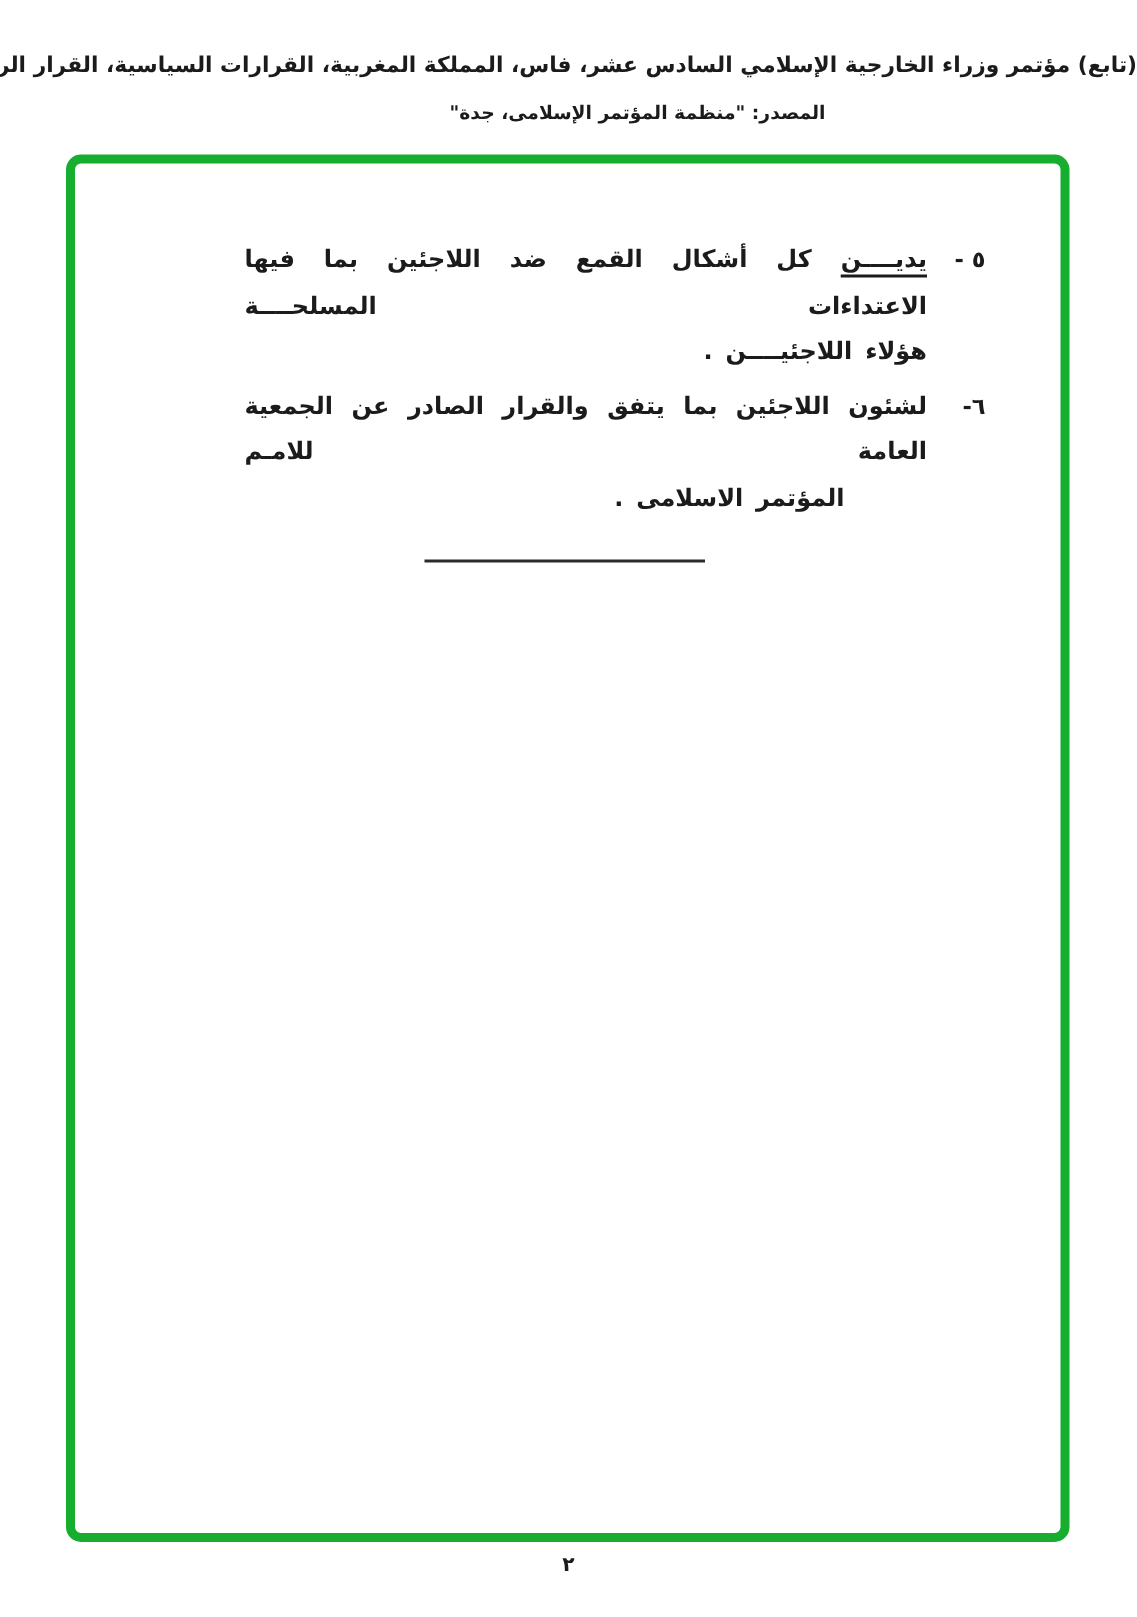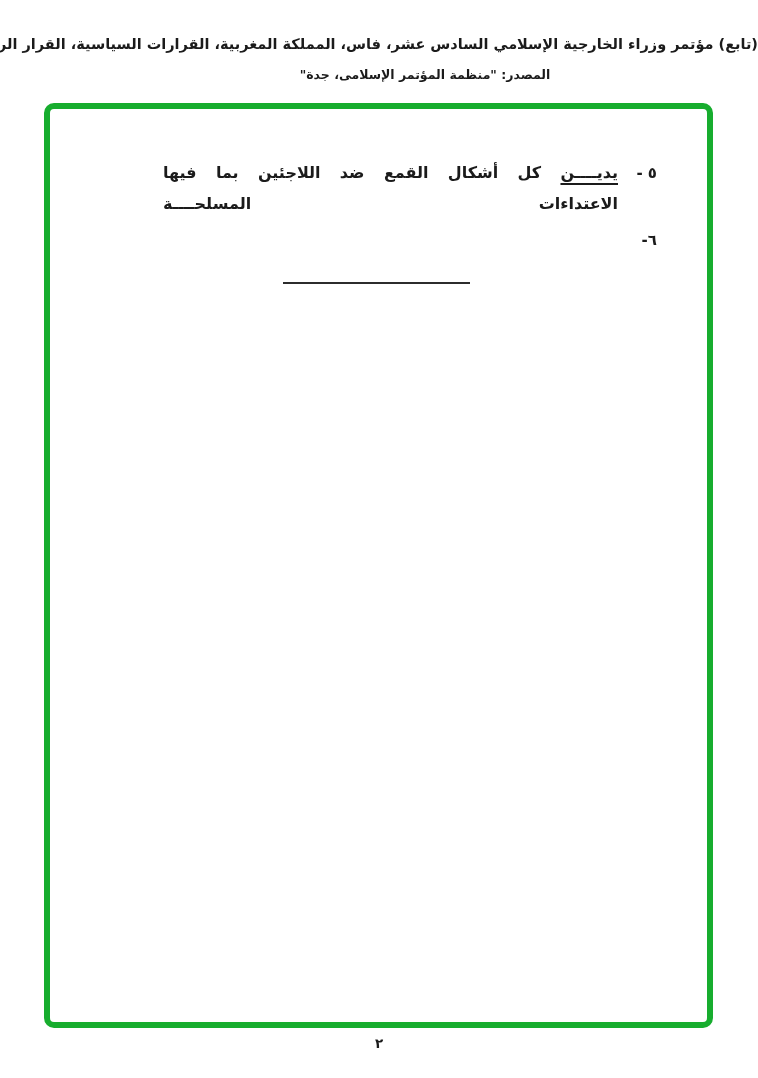--- a/index.html
+++ b/index.html
@@ -108,26 +108,29 @@
 
   <div class="header-source">المصدر:  "منظمة المؤتمر الإسلامى، جدة"</div>
 
   <div class="frame">
     <div class="frame-content">
 
       <div class="para">
         <div class="para-marker">٥ -</div>
         <div class="para-body">
           <div class="line"><span class="lead-word">يديــــن</span> <span>كل أشكال القمع ضد اللاجئين بما فيها الاعتداءات المسلحــــة</span></div>
+          <div class="line line--end">هؤلاء اللاجئيــــن .</div>
         </div>
       </div>
 
       <div class="para">
         <div class="para-marker">٦-</div>
         <div class="para-body">
+          <div class="line">لشئون اللاجئين بما يتفق والقرار الصادر عن الجمعية العامة للامـم</div>
+          <div class="line line--end line--indent">المؤتمر الاسلامى .</div>
         </div>
       </div>
 
       <div class="divider"></div>
 
     </div>
   </div>
 
   <div class="page-number">٢</div>
 

